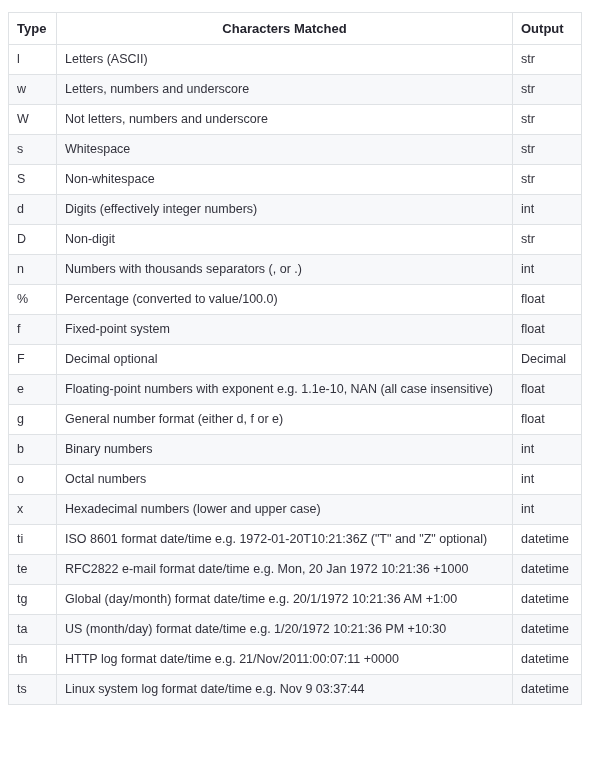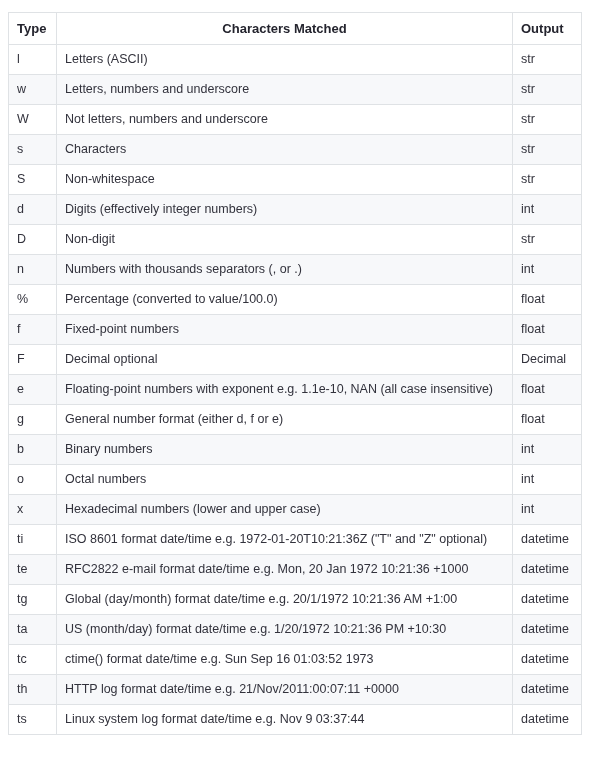--- a/index.html
+++ b/index.html
@@ -100,21 +100,21 @@
           <td class="cell-chars">Letters, numbers and underscore</td>
           <td class="cell-output">str</td>
         </tr>
         <tr>
           <td class="cell-type">W</td>
           <td class="cell-chars">Not letters, numbers and underscore</td>
           <td class="cell-output">str</td>
         </tr>
         <tr>
           <td class="cell-type">s</td>
-          <td class="cell-chars">Characters</td>
+          <td class="cell-chars">Whitespace</td>
           <td class="cell-output">str</td>
         </tr>
         <tr>
           <td class="cell-type">S</td>
           <td class="cell-chars">Non-whitespace</td>
           <td class="cell-output">str</td>
         </tr>
         <tr>
           <td class="cell-type">d</td>
           <td class="cell-chars">Digits (effectively integer numbers)</td>
@@ -130,21 +130,21 @@
           <td class="cell-chars">Numbers with thousands separators (, or .)</td>
           <td class="cell-output">int</td>
         </tr>
         <tr>
           <td class="cell-type">%</td>
           <td class="cell-chars">Percentage (converted to value/100.0)</td>
           <td class="cell-output">float</td>
         </tr>
         <tr>
           <td class="cell-type">f</td>
-          <td class="cell-chars">Fixed-point numbers</td>
+          <td class="cell-chars">Fixed-point system</td>
           <td class="cell-output">float</td>
         </tr>
         <tr>
           <td class="cell-type">F</td>
           <td class="cell-chars">Decimal optional</td>
           <td class="cell-output">Decimal</td>
         </tr>
         <tr>
           <td class="cell-type">e</td>
           <td class="cell-chars">Floating-point numbers with exponent e.g. 1.1e-10, NAN (all case insensitive)</td>
@@ -184,25 +184,20 @@
           <td class="cell-type">tg</td>
           <td class="cell-chars">Global (day/month) format date/time e.g. 20/1/1972 10:21:36 AM +1:00</td>
           <td class="cell-output">datetime</td>
         </tr>
         <tr>
           <td class="cell-type">ta</td>
           <td class="cell-chars">US (month/day) format date/time e.g. 1/20/1972 10:21:36 PM +10:30</td>
           <td class="cell-output">datetime</td>
         </tr>
         <tr>
-          <td class="cell-type">tc</td>
-          <td class="cell-chars">ctime() format date/time e.g. Sun Sep 16 01:03:52 1973</td>
-          <td class="cell-output">datetime</td>
-        </tr>
-        <tr>
           <td class="cell-type">th</td>
           <td class="cell-chars">HTTP log format date/time e.g. 21/Nov/2011:00:07:11 +0000</td>
           <td class="cell-output">datetime</td>
         </tr>
         <tr>
           <td class="cell-type">ts</td>
           <td class="cell-chars">Linux system log format date/time e.g. Nov 9 03:37:44</td>
           <td class="cell-output">datetime</td>
         </tr>
       </tbody>

